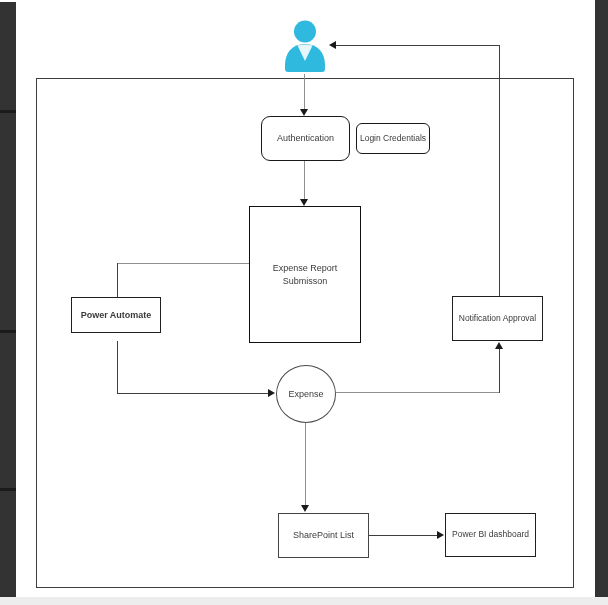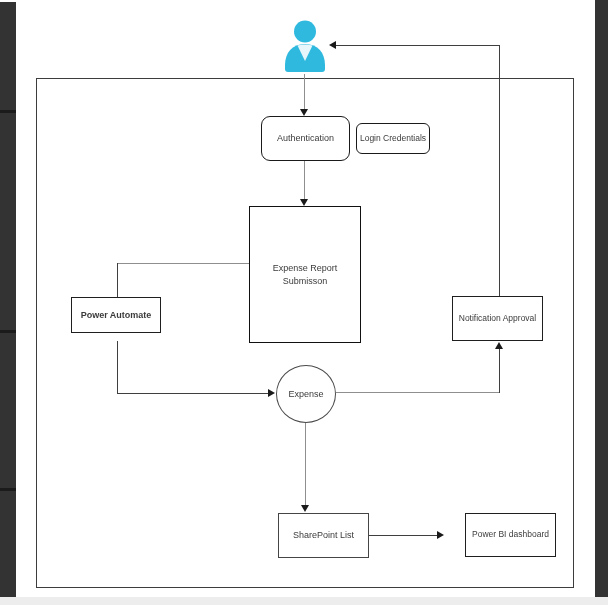--- a/index.html
+++ b/index.html
@@ -18,21 +18,21 @@
   
   .node { position:absolute; display:flex; align-items:center; justify-content:center;
           text-align:center; background:#ffffff; color:#3b3b3b; font-size:9px; line-height:1.35; }
   .n-auth     { left:261px; top:116px; width:89px;  height:45px;  border:1px solid #1a1a1a; border-radius:9px; }
   .n-login    { left:356px; top:123px; width:74px;  height:31px;  border:1px solid #1a1a1a; border-radius:6px; font-size:8.5px; }
   .n-expense  { left:249px; top:206px; width:112px; height:137px; border:1.5px solid #111111; white-space:pre-line; }
   .n-pauto    { left:71px;  top:297px; width:90px;  height:36px;  border:1px solid #1f1f1f;font-weight:bold; }
   .n-notif    { left:452px; top:296px; width:91px;  height:45px;  border:1px solid #1f1f1f; font-size:8.5px; }
   .n-approval { left:276px; top:365px; width:60px;  height:58px;  border:1px solid #4a4a4a; border-radius:50%; }
   .n-splist   { left:259px; top:513px; width:91px;  height:45px;  border:1px solid #454545;margin-left:19px; }
-  .n-pbi      { left:445px; top:513px; width:91px;  height:44px;  border:1px solid #1f1f1f; font-size:8.5px;margin-left:20px; }
+  .n-pbi      { left:445px; top:513px; width:91px;  height:44px;  border:1px solid #1f1f1f; font-size:8.5px; }
 
   
   .line { position:absolute; background:#8f8f8f; }
   .line.dark { background:#3f3f3f; }
   .h { height:1px; } .v { width:1px; }
 
   .ah { position:absolute; width:0; height:0; }
   .ah-down  { border-left:4px solid transparent; border-right:4px solid transparent; border-top:7px solid #1a1a1a; }
   .ah-up    { border-left:4px solid transparent; border-right:4px solid transparent; border-bottom:7px solid #1a1a1a; }
   .ah-left  { border-top:4px solid transparent; border-bottom:4px solid transparent; border-right:7px solid #1a1a1a; }

